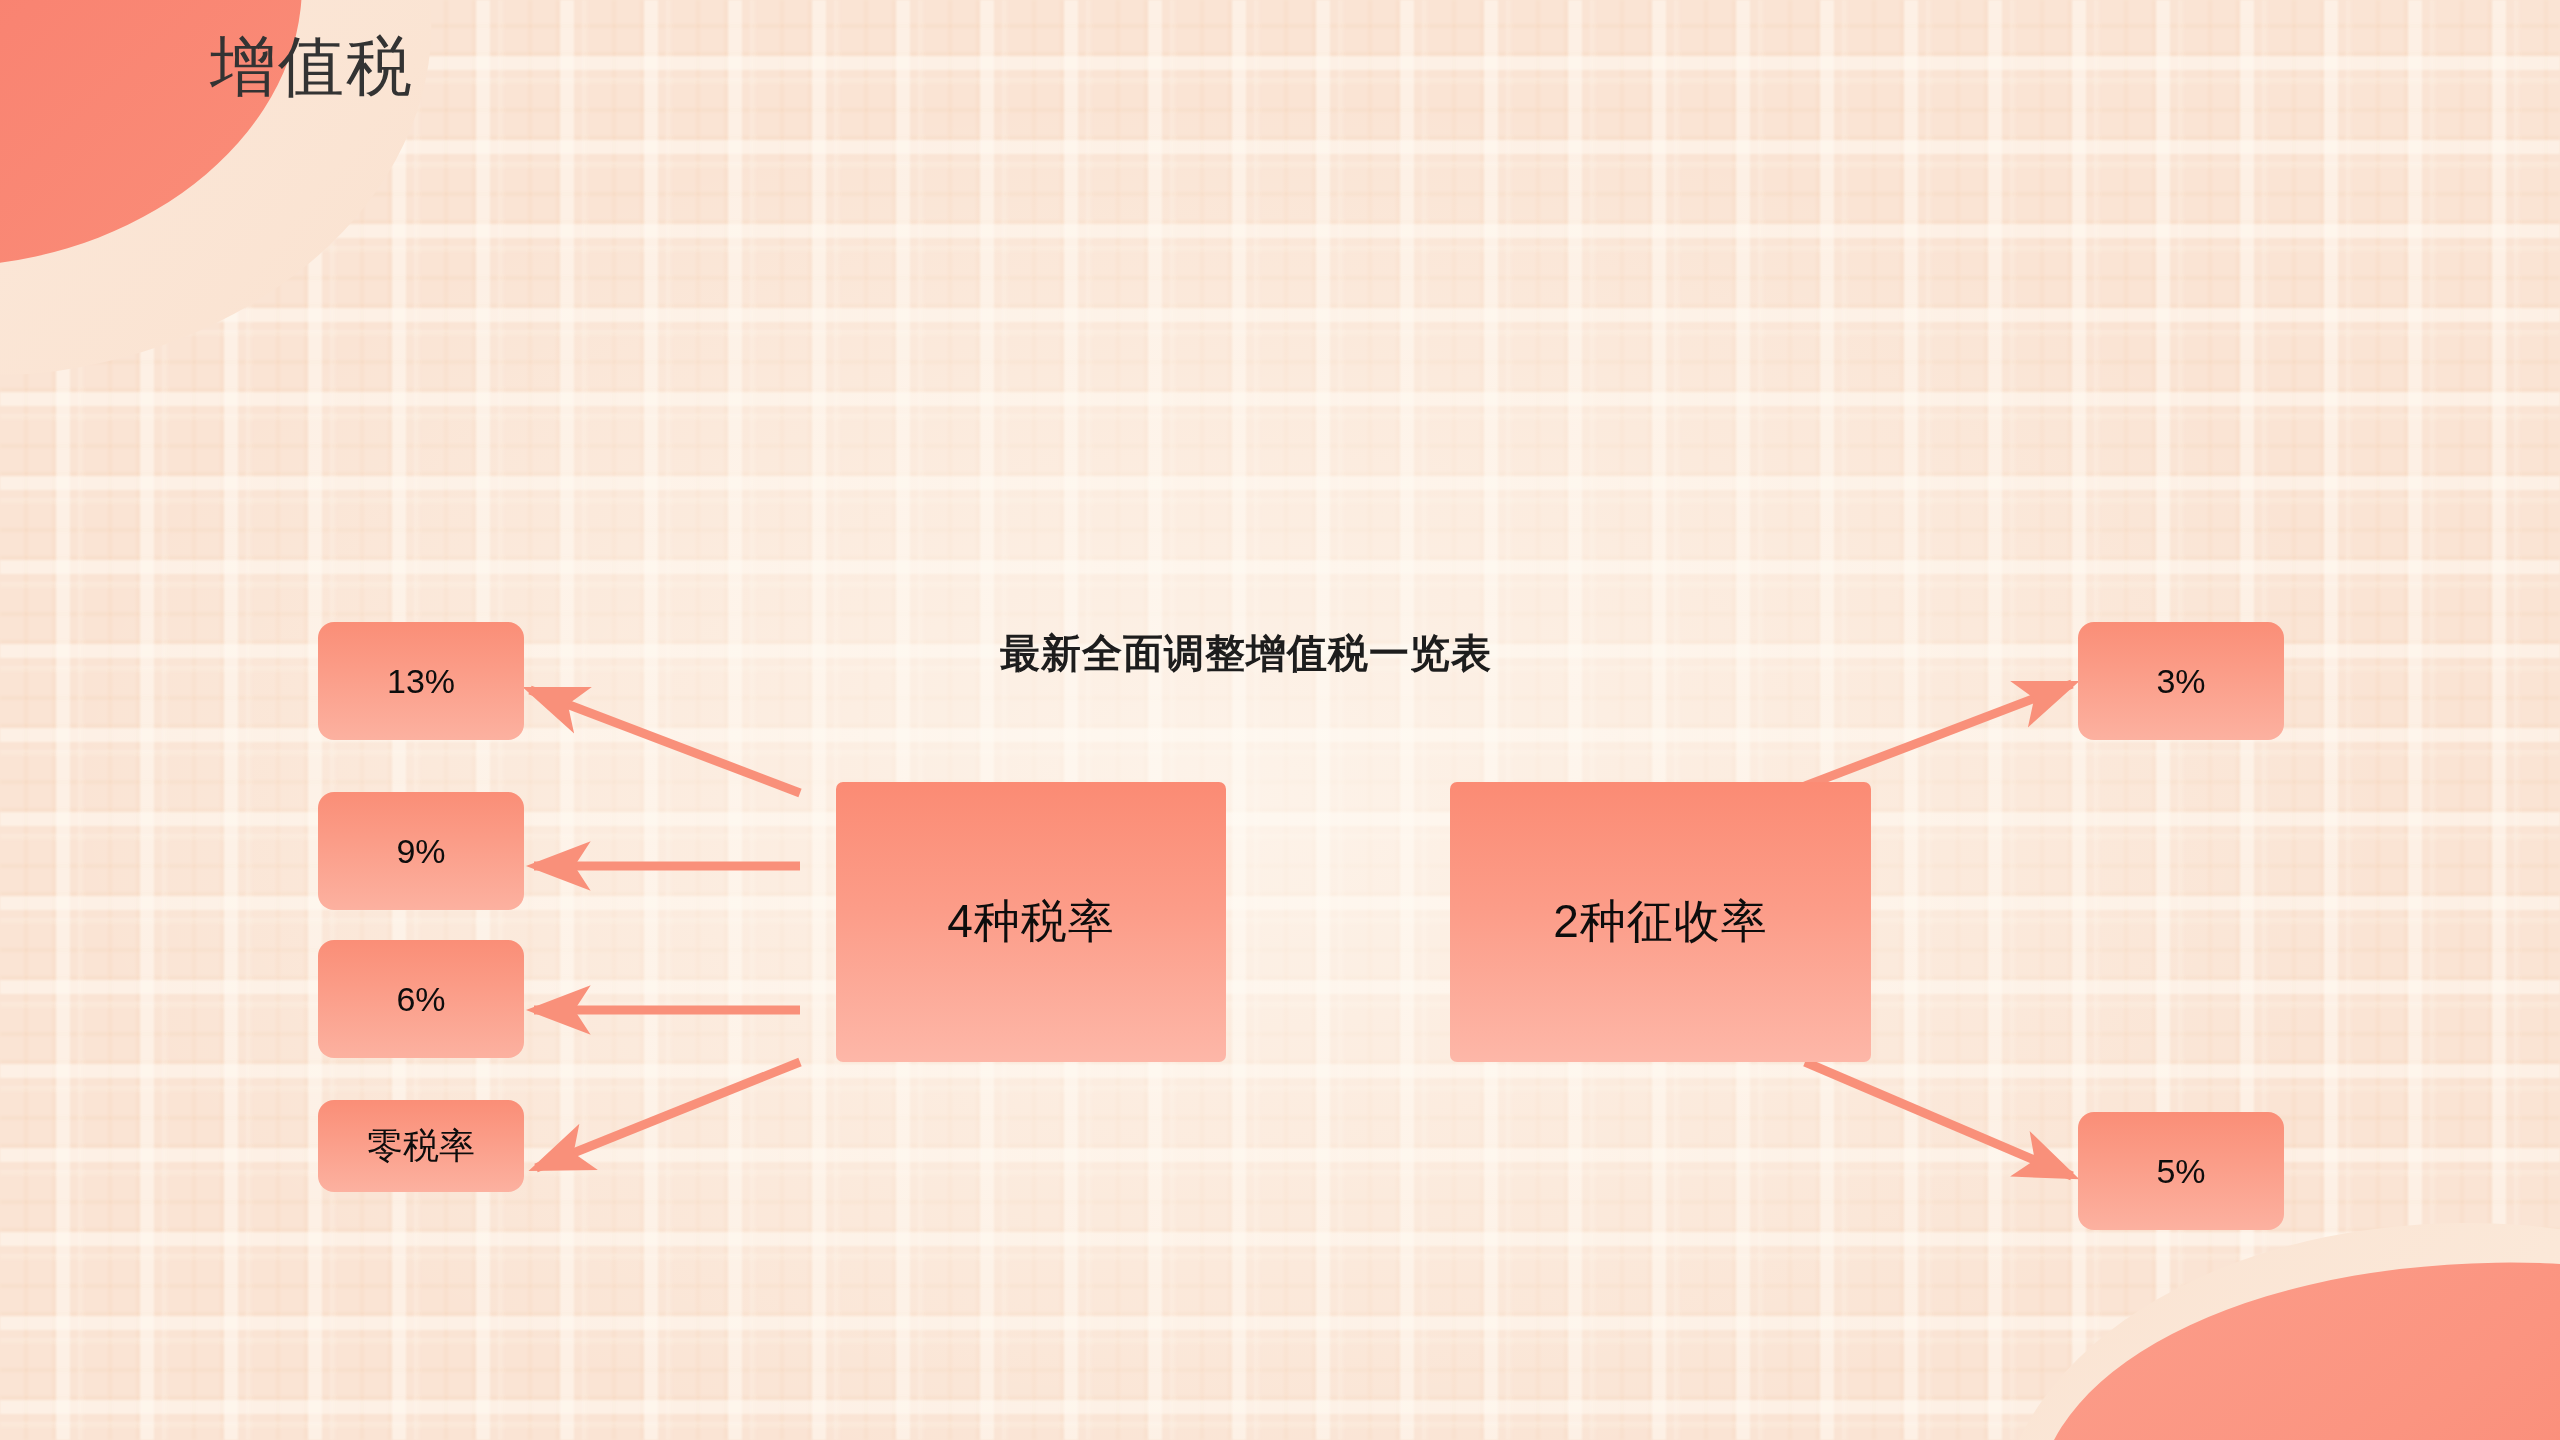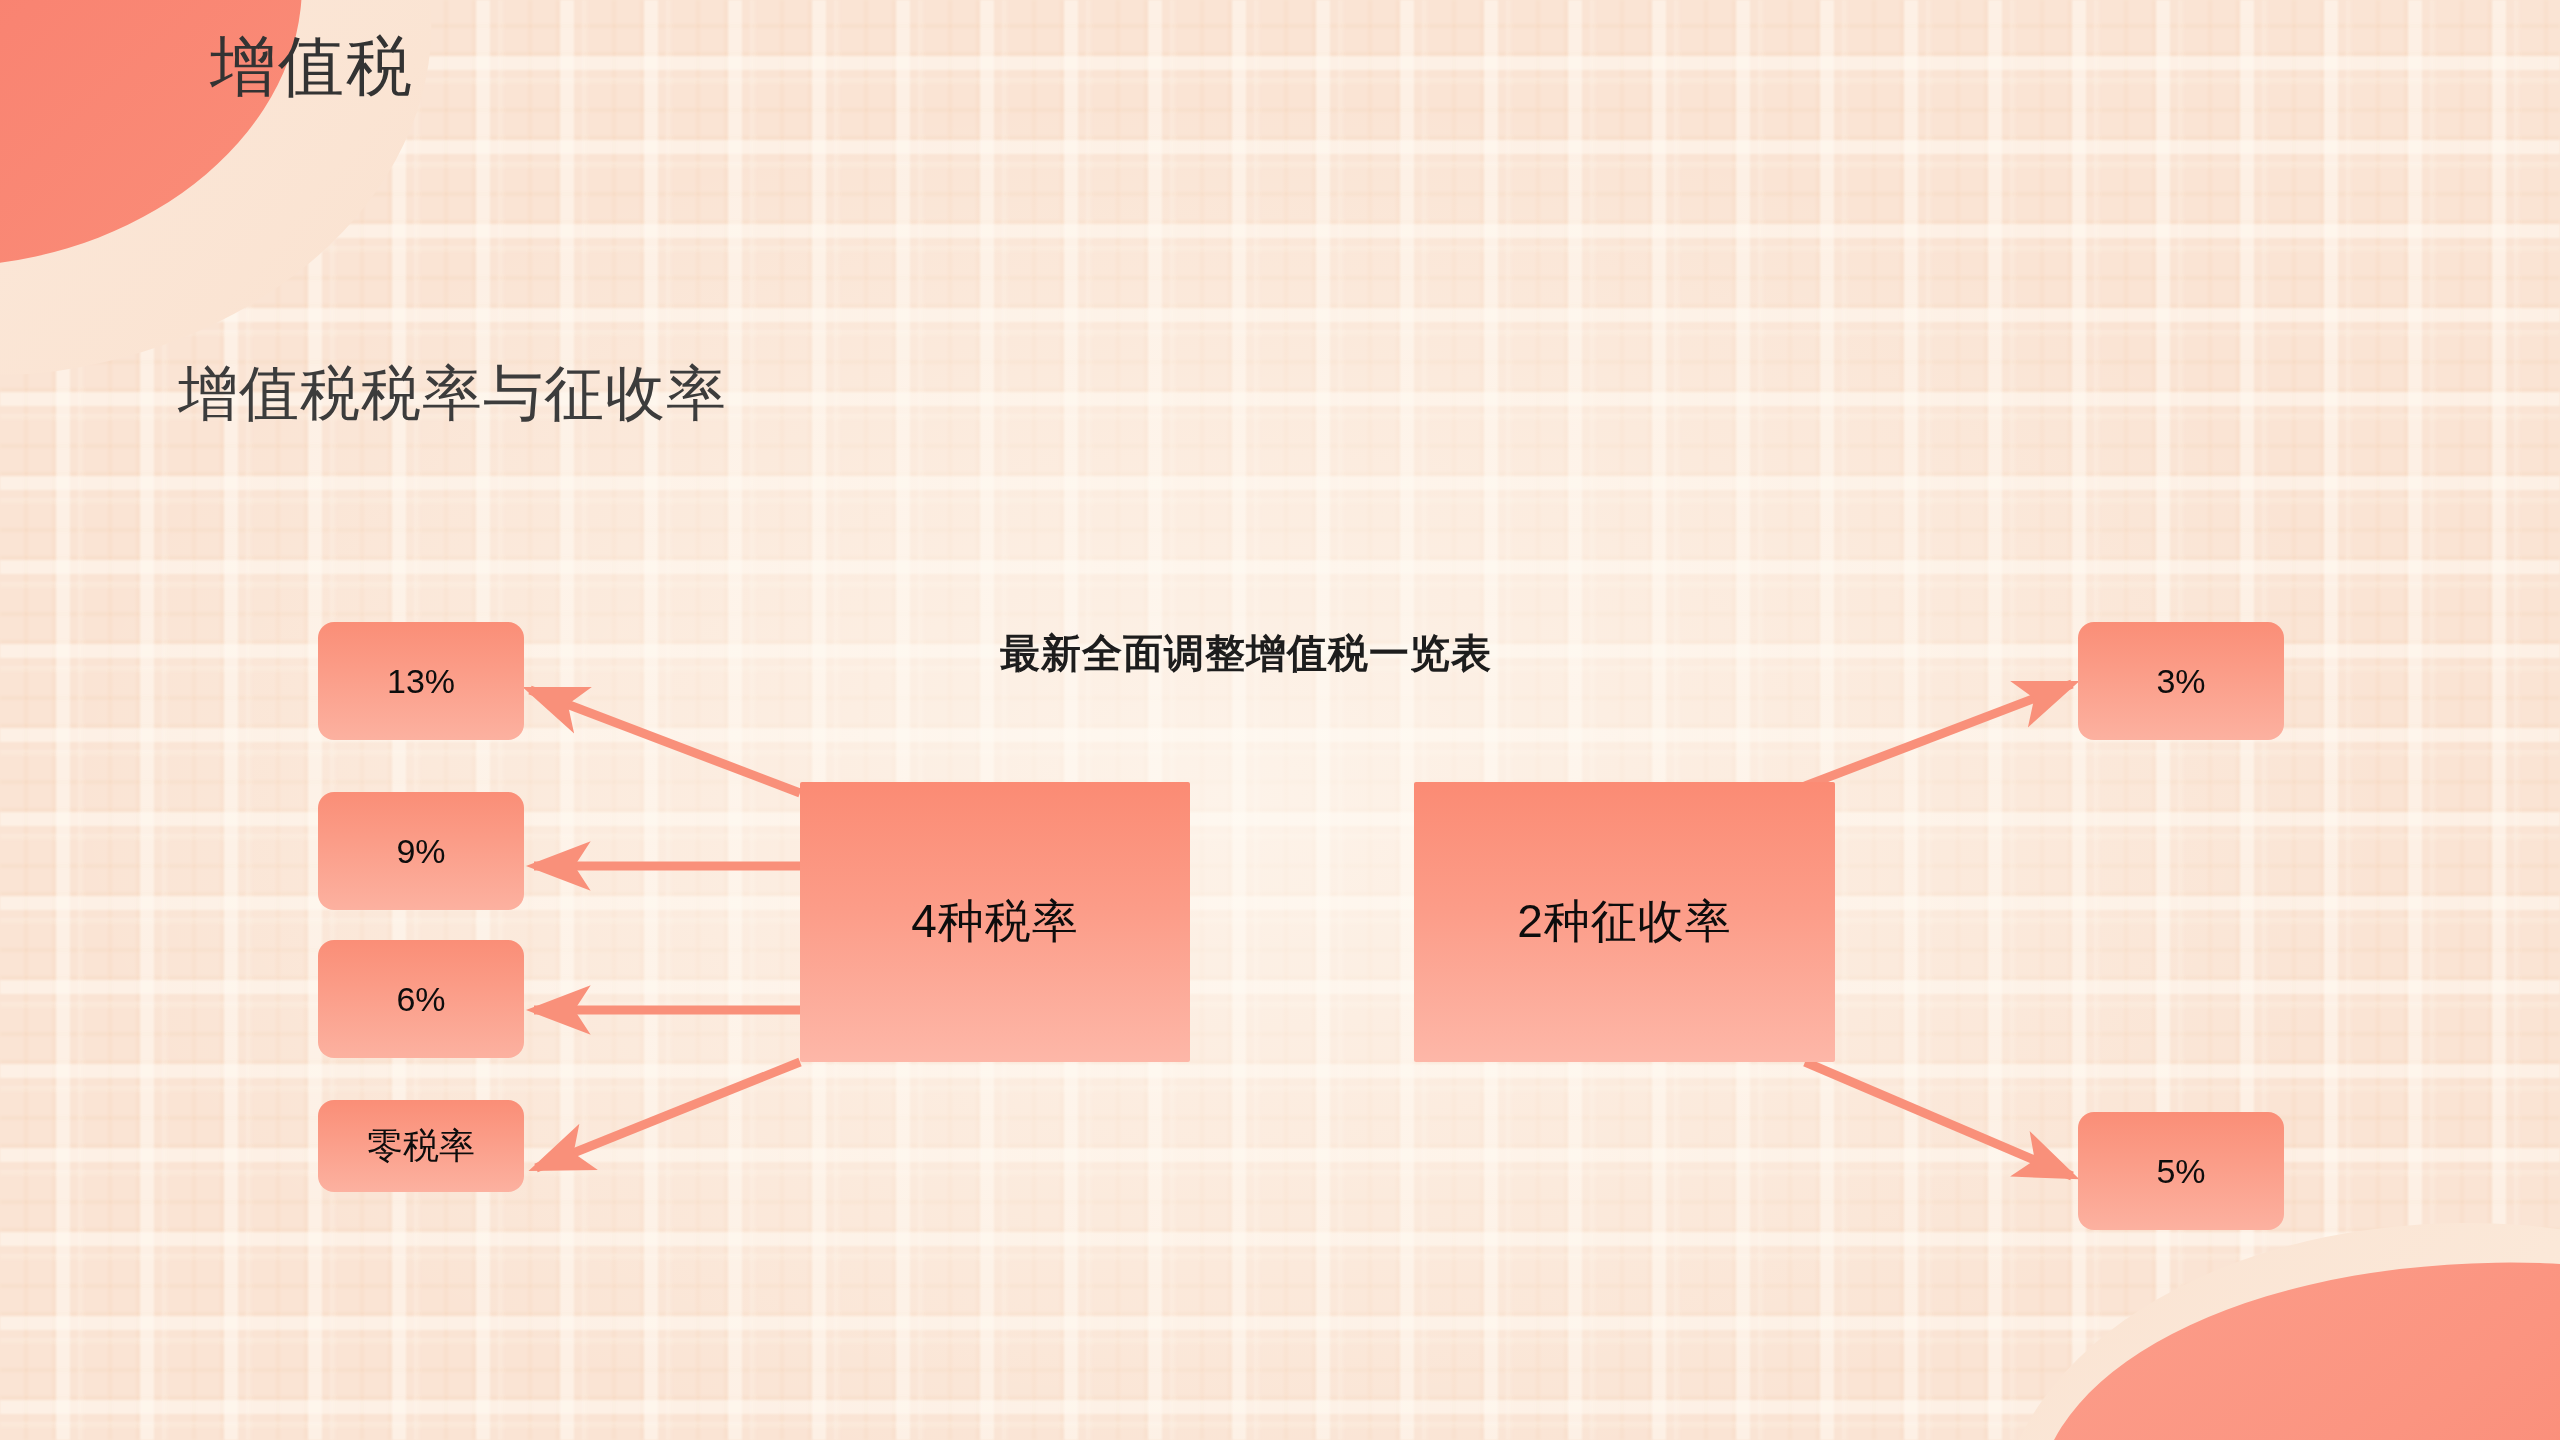--- a/index.html
+++ b/index.html
@@ -182,42 +182,42 @@
     border-radius: 16px;
     font-size: 34px;
   }
   .node-rate.cjk {
     font-size: 36px;
   }
 
   
   .node-hub {
     background: linear-gradient(to bottom, #fb8b74 0%, #fc9c88 45%, #fdb7a8 100%);
-    border-radius: 2px;
+    border-radius: 7px;
     font-size: 46px;
     letter-spacing: 1px;
+    margin-left: 36px;
   }
 </style>
 </head>
 <body>
 
 <div id="slide">
 
   <div class="bg-base"></div>
   <div class="bg-plaid"></div>
   <div class="bg-wash"></div>
 
   <div class="corner-tl-light"></div>
   <div class="corner-tl-coral"></div>
   <div class="corner-br-light"></div>
   <div class="corner-br-coral"></div>
 
   <div class="slide-title">增值税</div>
 
-  <div class="section-heading">增值税税率与征收率</div>
 
   <div class="diagram">
 
     <svg class="arrow-layer" viewBox="0 0 2560 1440">
       <defs>
         <marker id="ah" viewBox="0 0 12 10" refX="10.5" refY="5" markerWidth="7.2" markerHeight="6" orient="auto-start-reverse">
           <path d="M 0 0.4 L 12 5 L 0 9.6 L 3 5 Z" fill="#f9907a"></path>
         </marker>
       </defs>
 

